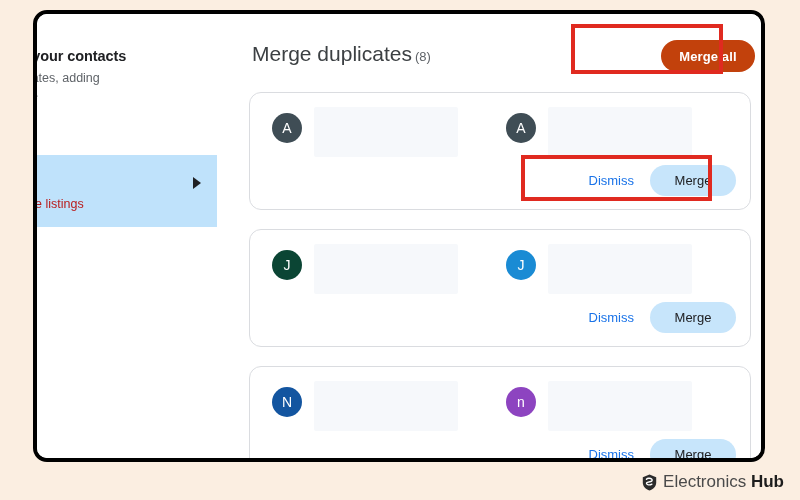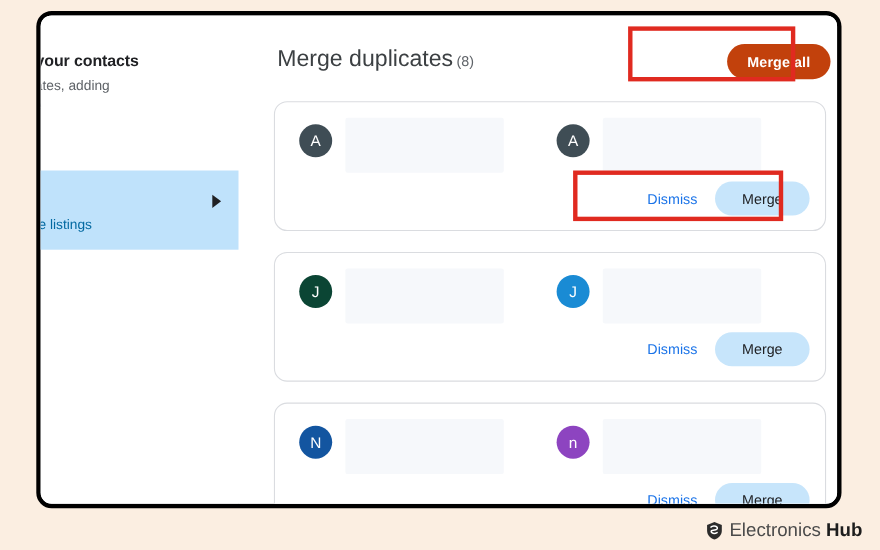--- a/index.html
+++ b/index.html
@@ -64,21 +64,21 @@
     top: 141px;
     width: 240px;
     height: 72px;
     background: #bfe2fb;
   }
   .sidebar-highlight-label {
     position: absolute;
     left: 58px;
     top: 42px;
     font-size: 12.5px;
-    color: #0369a1;
+    color: #b91c1c;
     white-space: nowrap;
   }
   .cursor-arrow {
     position: absolute;
     left: 216px;
     top: 22px;
     width: 0;
     height: 0;
     border-top: 6px solid transparent;
     border-bottom: 6px solid transparent;

